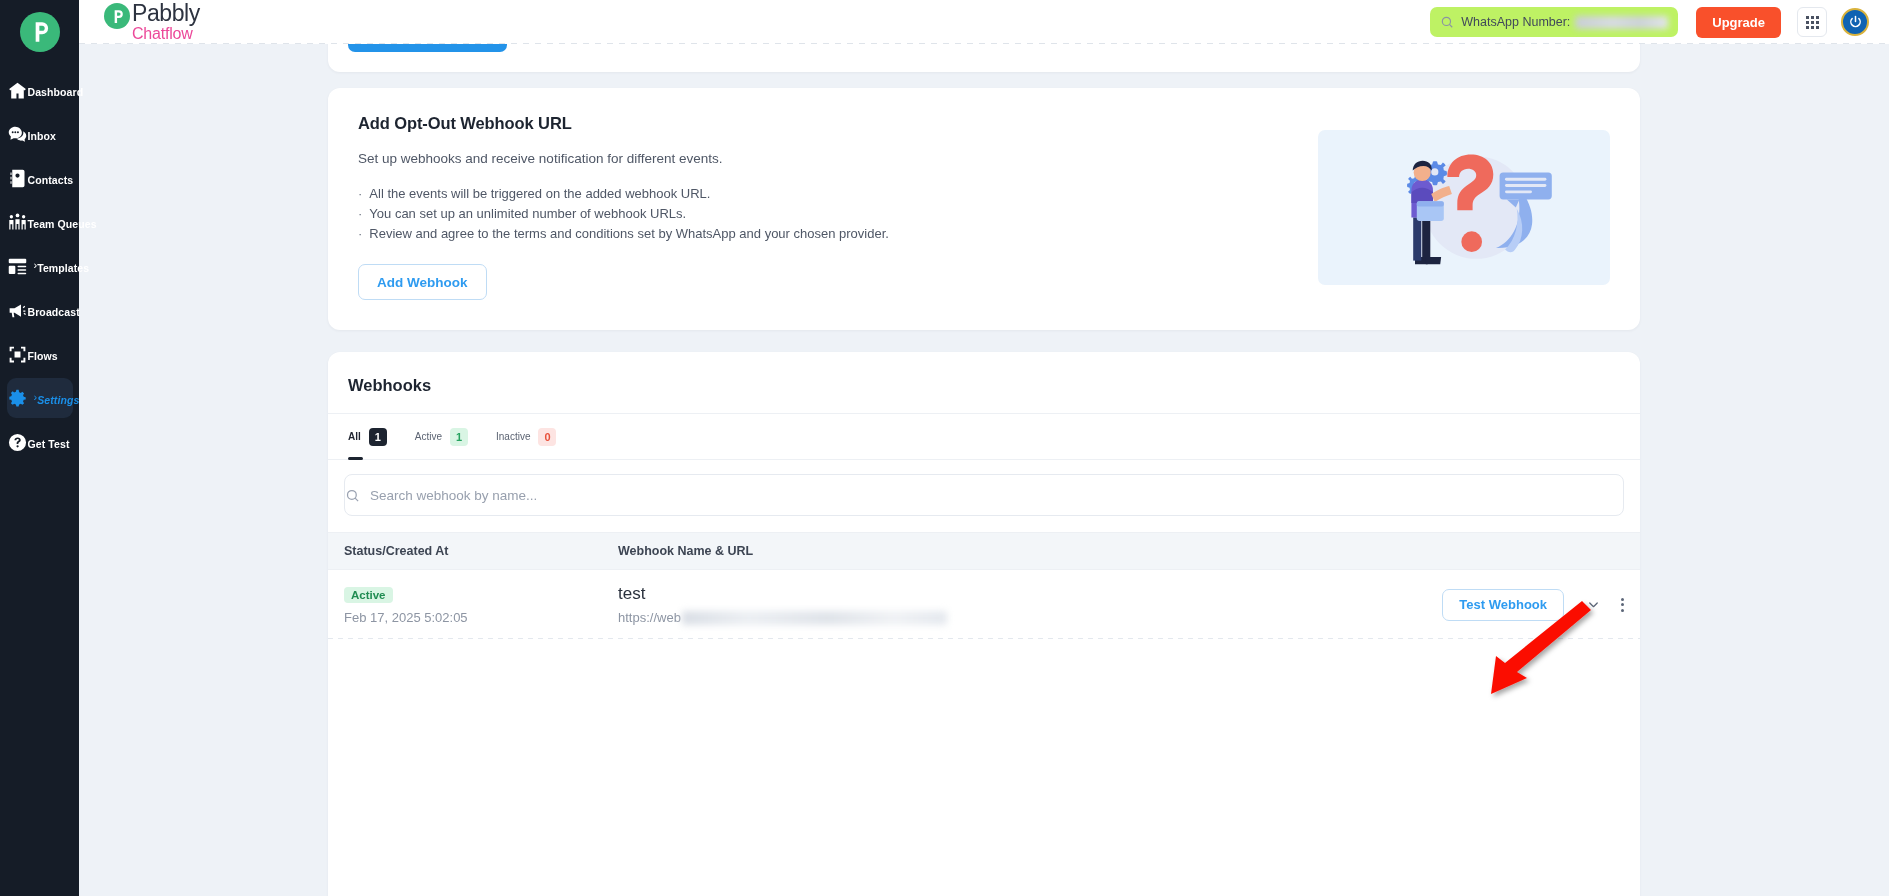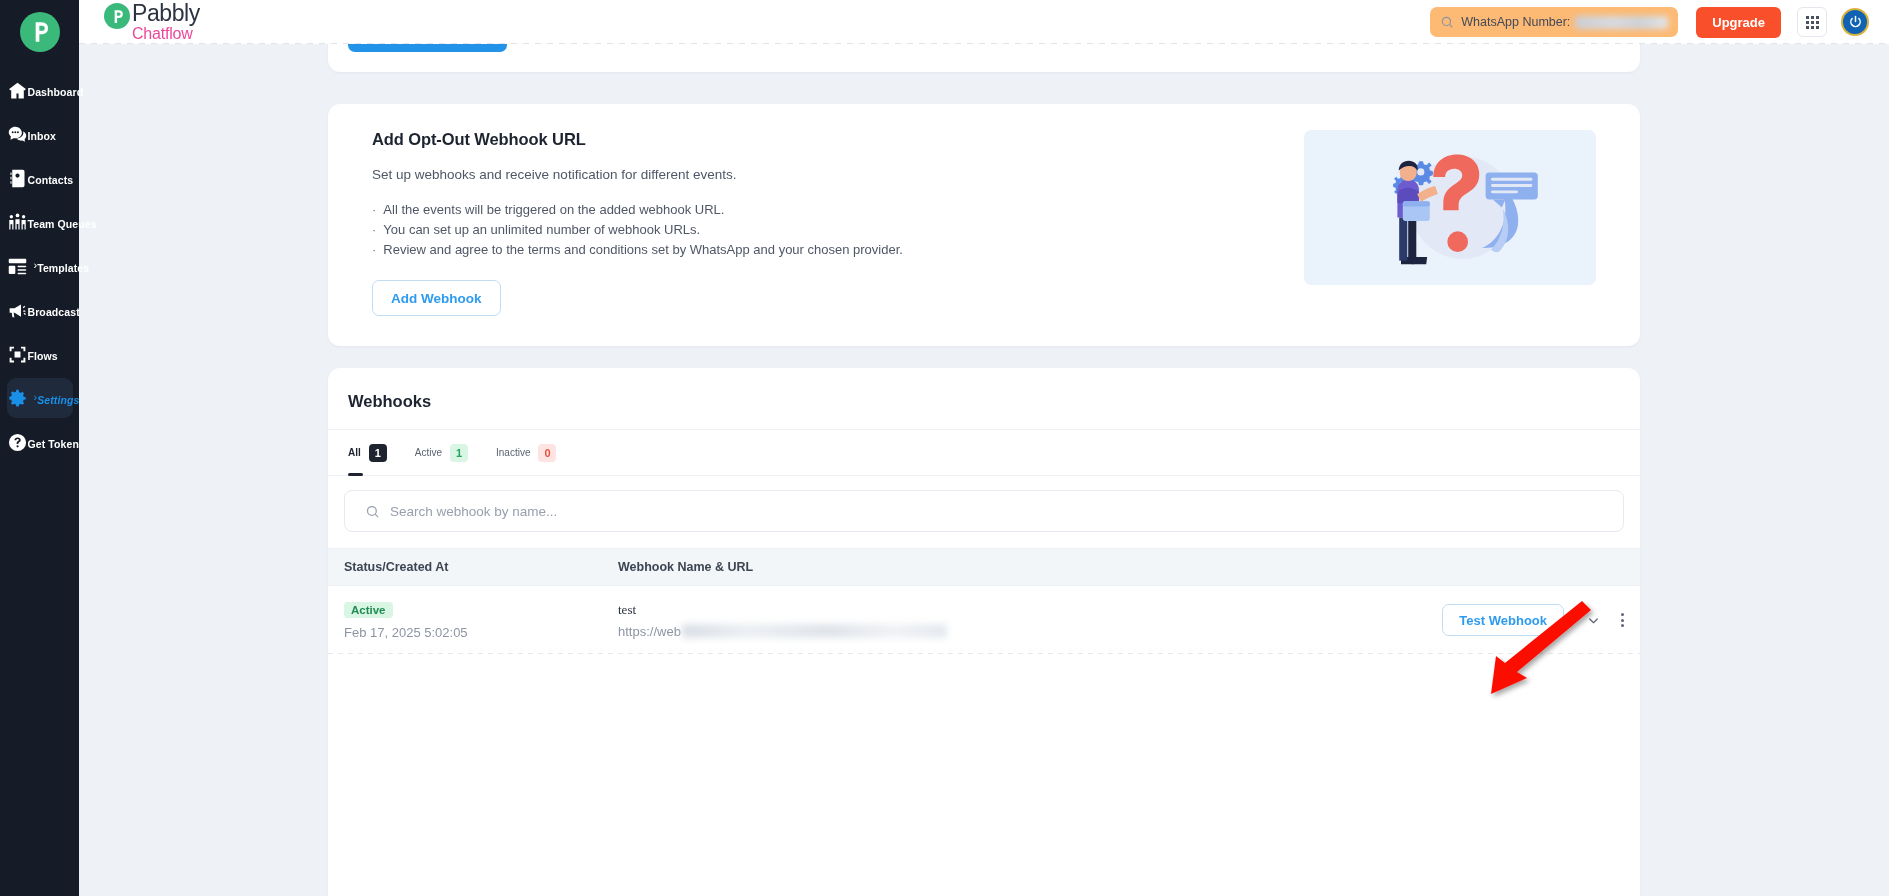--- a/index.html
+++ b/index.html
@@ -70,21 +70,21 @@
     display: flex; align-items: center; justify-content: center; margin-right: 2px;
     flex: 0 0 auto; align-self: flex-start; margin-top: 1px;
   }
   .logo-glyph svg { width: 17px; height: 17px; display:block; }
   .logo-text { display: flex; flex-direction: column; line-height: 1; }
   .logo-main { font-size: 23px; color: #2d3340; letter-spacing: -.4px; font-weight: 400; }
   .logo-sub { font-size: 16px; color: #ec4899; letter-spacing: -.2px; margin-top: 1px; font-weight: 400; }
 
   .topbar-right { margin-left: auto; display: flex; align-items: center; margin-right: 20px; }
   .wa-search {
-    width: 248px; height: 30px; background: #fdba74; border-radius: 7px;
+    width: 248px; height: 30px; background: #bef264; border-radius: 7px;
     display: flex; align-items: center; padding: 0 10px; margin-right: 18px; text-align: center;
   }
   .wa-search svg { width: 14px; height: 14px; stroke: #8b94a3; fill:none; stroke-width:2; margin-right: 7px; flex:0 0 auto;}
   .wa-label { font-size: 12.5px; color: #41495a; font-weight: 500; white-space: nowrap; }
   .wa-masked {
     margin-left: 5px; height: 13px; flex: 1;
     background: linear-gradient(90deg,#c9ced6,#d7dbe2 40%,#cdd2da 70%,#e2e5ea);
     filter: blur(3.2px); border-radius: 2px;
   }
   .upgrade-btn {
@@ -127,21 +127,21 @@
     height: 42px; margin-top: -14px; overflow: hidden;
   }
   .api-token-btn {
     position: absolute; left: 20px; top: -14px;
     background: #1a8fe8; color: #fff; border: none; border-radius: 7px;
     height: 36px; padding: 0 16px; font-size: 13.5px; font-weight: 700;
     font-family: "Liberation Sans", sans-serif; cursor: pointer;
     opacity: .96;
   }
 
-  .card-optout { margin-top: 32px; padding: 26px 44px 30px; display: flex; }
+  .card-optout { margin-top: 16px; padding: 26px 30px 30px; display: flex; align-items: center; }
   .optout-left { flex: 1; min-width: 0; }
   .card-title { font-size: 16.5px; color: #1d2430; font-weight: 700; letter-spacing: -.1px; }
   .card-desc { font-size: 13.5px; color: #4f5766; margin-top: 18px; }
   .bullets { margin-top: 20px; }
   .bullet { font-size: 13px; color: #4f5766; display:flex; margin-bottom: 5px; }
   .bullet .dot { color:#6b7280; margin-right:7px; line-height:1; transform: translateY(1px); }
   .add-webhook-btn {
     margin-top: 18px; background:#fff; border: 1px solid #bfdcf5; color: #2e9bf0;
     border-radius: 7px; height: 36px; padding: 0 18px; font-size: 13.5px; font-weight: 700;
     font-family: "Liberation Sans", sans-serif; cursor:pointer;
@@ -166,21 +166,21 @@
   .tab-badge {
     margin-left: 8px; min-width: 18px; height: 18px; border-radius: 4px; padding: 0 5px;
     display:flex;align-items:center;justify-content:center; font-size: 11px; font-weight: 700;
   }
   .badge-dark { background:#1d2430; color:#fff; }
   .badge-green { background:#d9f5e4; color:#26a35f; }
   .badge-red { background:#fde4e2; color:#e8503a; }
 
   .wh-search-wrap { padding: 14px 16px 16px; border-top: 1px solid #edf0f4; }
   .wh-search {
-    height: 42px; border: 1px solid #e6eaf0; border-radius: 8px; display:flex; align-items:center; padding: 0 20px;
+    height: 42px; border: 1px solid #e6eaf0; border-radius: 8px; display:flex; align-items:center; padding: 0 0;
   }
   .wh-search svg { width: 15px; height: 15px; stroke:#9aa2b1; fill:none; stroke-width:2; margin-right: 10px; flex:0 0 auto;}
   .wh-search input {
     border:none; outline:none; font-size: 13.5px; color:#1f2430; width: 100%;
     font-family: "Liberation Sans", sans-serif; background: transparent;
   }
   .wh-search input::placeholder { color:#98a0ae; }
 
   .table-head {
     display:flex; align-items:center; background:#f3f6f9; height: 38px; padding: 0 16px;
@@ -192,21 +192,21 @@
   .table-row { display:flex; align-items:center; padding: 14px 16px; min-height: 58px; position: relative; }
   .table-row:after{
     content:""; position:absolute; left:0; right:0; bottom:0; height:1px;
     background: repeating-linear-gradient(to right,#e3e8ee 0 5px,transparent 5px 10px);
   }
   .status-badge {
     display:inline-block; background:#d9f5e4; color:#208c52; font-size:11.5px; font-weight:700;
     padding: 2px 7px; border-radius: 4px;
   }
   .created-at { font-size: 13px; color:#8d95a3; margin-top: 7px; }
-  .wh-name { font-size: 13px; color:#2a313d;font-family:Liberation Serif, serif; }
+  .wh-name { font-size: 17px; color:#2a313d; }
   .wh-url-row { display:flex; align-items:center; margin-top: 6px; }
   .wh-url-prefix { font-size: 13px; color:#8d95a3; }
   .wh-url-masked {
     width: 265px; height: 14px; margin-left: 1px;
     background: linear-gradient(90deg,#d9dee5,#eceff3 25%,#dfe3e9 55%,#f0f2f5 80%,#e4e8ee);
     filter: blur(3.6px); border-radius: 2px;
   }
   .row-actions { margin-left:auto; display:flex; align-items:center; }
   .test-webhook-btn {
     background:#fff; border:1px solid #bfdcf5; color:#2e9bf0; border-radius:7px;
@@ -317,21 +317,21 @@
       </span>
       <span class="nav-label">Settings</span>
     </div>
 
     <div class="nav-item">
       <span class="nav-icon-row">
         <svg class="nav-ico" viewBox="0 0 24 24">
             <path d="M12 2.2a9.8 9.8 0 1 0 0 19.6 9.8 9.8 0 0 0 0-19.6zm.1 15.4a1.3 1.3 0 1 1 0-2.6 1.3 1.3 0 0 1 0 2.6zm1.9-5.9c-.8.6-1 .9-1 1.6v.4h-2v-.6c0-1.3.5-2 1.5-2.7.8-.6 1-.9 1-1.4 0-.6-.5-1-1.3-1-.9 0-1.5.5-1.6 1.4H8.5c.1-2 1.6-3.2 3.7-3.2 2.1 0 3.5 1.1 3.5 2.8 0 1-.4 1.7-1.7 2.7z"></path>
           </svg>
       </span>
-      <span class="nav-label">Get Token</span>
+      <span class="nav-label">Get Test</span>
     </div>
   </nav>
 
   <header class="topbar">
     <div class="logo-wrap">
       <span class="logo-glyph">
         <svg viewBox="0 0 24 24">
             <path fill="#fff" d="M8 3h6a5.5 5.5 0 0 1 0 11h-2.6v7H8V3zm3.4 3.2v4.7H14a2.35 2.35 0 0 0 0-4.7h-2.6z"></path>
           </svg>
       </span>

